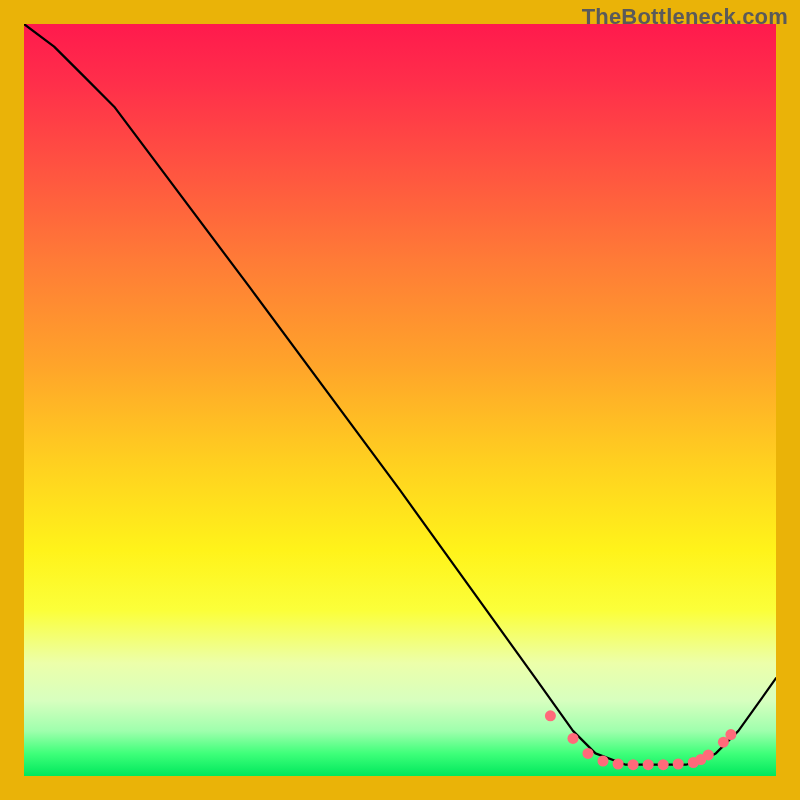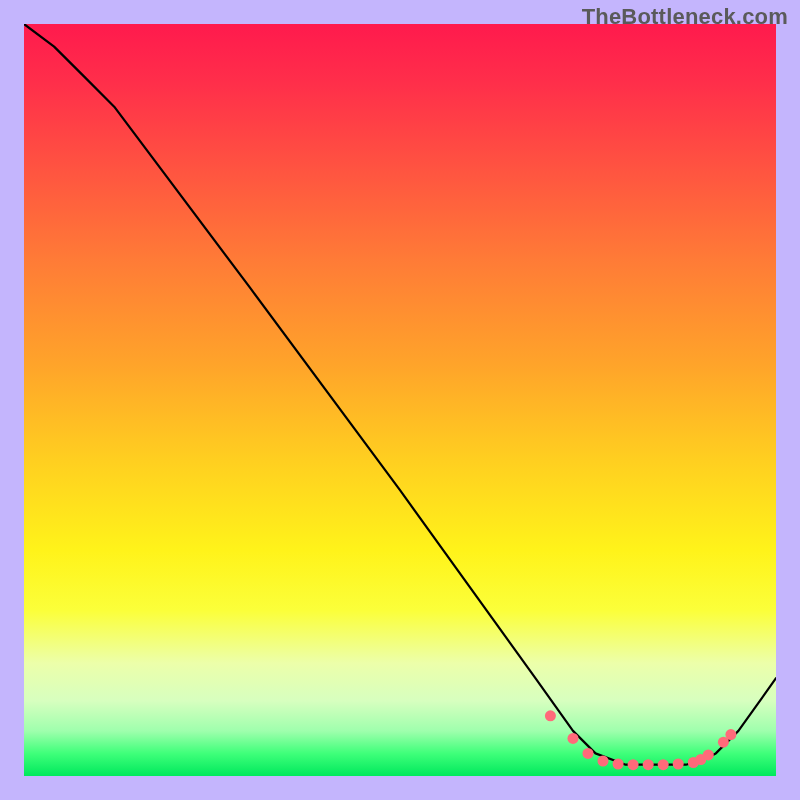--- a/index.html
+++ b/index.html
@@ -8,21 +8,21 @@
     width: 800px;
     height: 800px;
     background: #000;
     overflow: hidden;
     font-family: Arial, Helvetica, sans-serif;
   }
   .frame {
     position: relative;
     width: 800px;
     height: 800px;
-    background: #c4b5fd;
+    background: #eab308;
   }
   .watermark {
     position: absolute;
     top: 4px;
     right: 12px;
     color: #5a5a5a;
     font-size: 22px;
     font-weight: 600;
     letter-spacing: 0.2px;
     z-index: 20;

